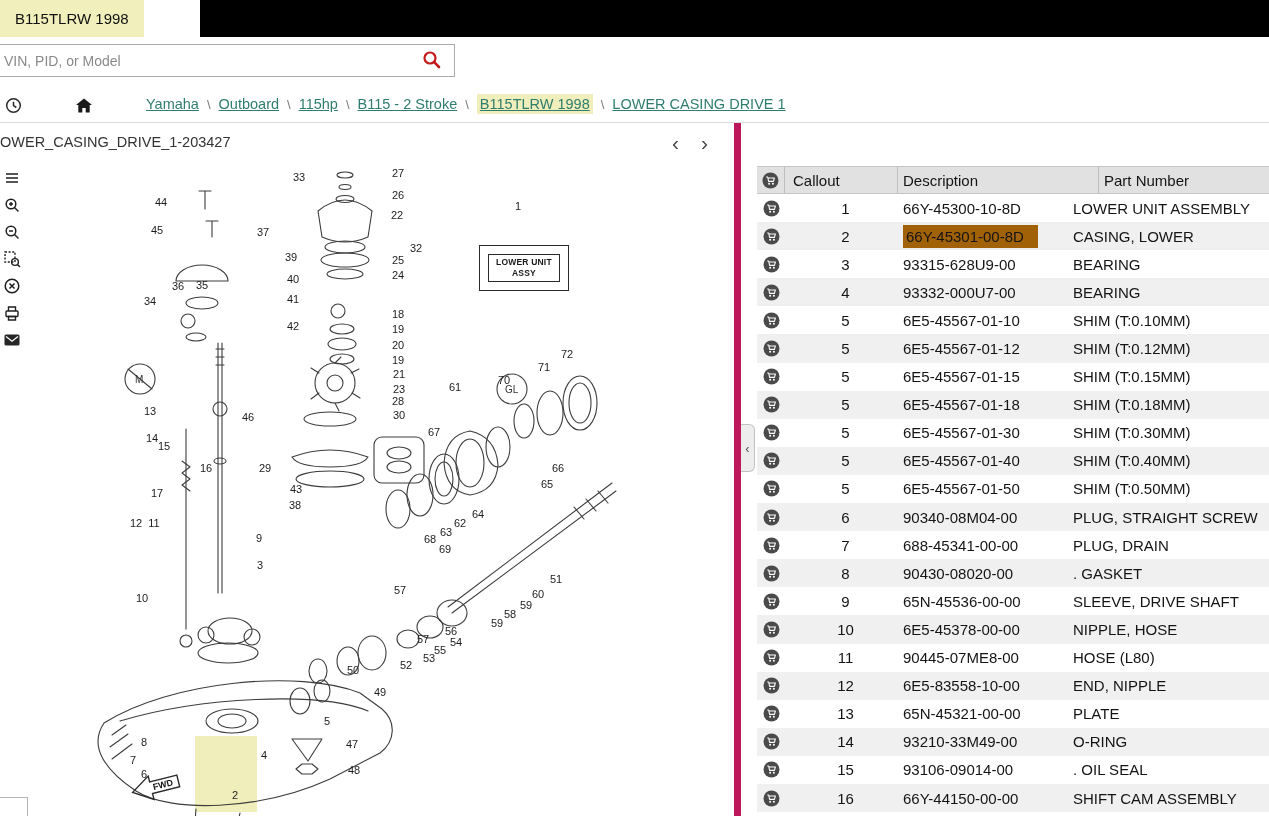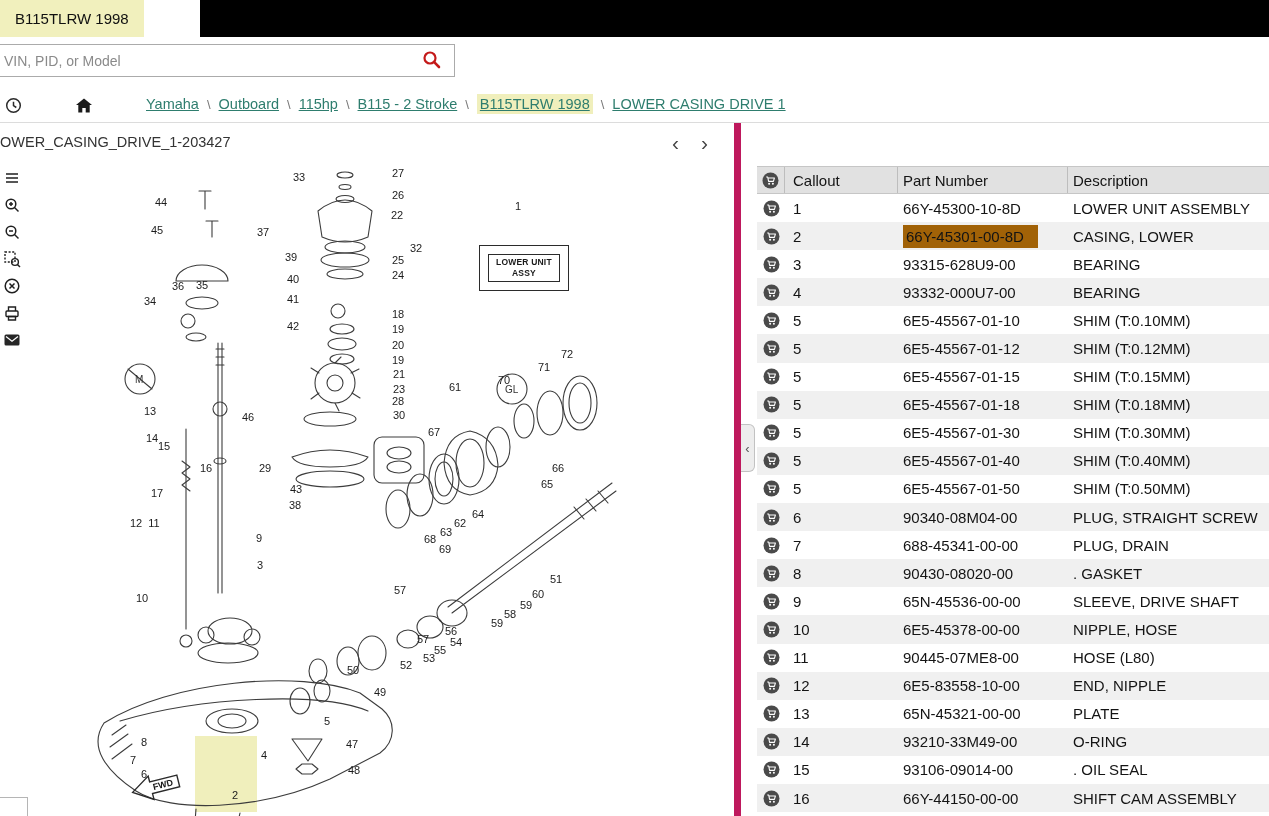--- a/index.html
+++ b/index.html
@@ -60,21 +60,21 @@
   
   .ptable{position:absolute;left:757px;top:166px;right:0;bottom:0;overflow:hidden;font-size:15px;color:#141414;}
   .t-header{display:flex;height:28px;background:#e1e1e1;border-top:1px solid #c6c6c6;
             border-bottom:1px solid #c6c6c6;box-sizing:border-box;align-items:center;}
   .t-header .cell{border-right:1px solid #bdbdbd;height:100%;display:flex;align-items:center;}
   .t-header .cell:last-child{border-right:none;}
   .trow{display:flex;height:28.1px;align-items:center;cursor:pointer;}
   .t-body .trow:nth-child(even){background:#f0f0f0;}
   .cell{box-sizing:border-box;}
   .c-icon{width:28px;display:flex;justify-content:center;align-items:center;}
-  .c-callout{width:113px;padding-left:8px;}
+  .c-callout{width:113px;padding-left:8px;text-align:center;}
   .c-part{width:170px;padding-left:5px;white-space:nowrap;}
   .c-desc{flex:1;padding-left:5px;white-space:nowrap;overflow:hidden;}
   .pn.hl{background:#a16207;padding:3px 14px 3px 3px;}
 
   .corner-box{position:absolute;left:0;top:797px;width:27px;height:19px;background:#fff;
               border:1px solid #b5b5b5;border-left:none;z-index:5;}
 </style>
 </head>
 <body>
 
@@ -353,22 +353,22 @@
     <div class="t-header">
       <div class="cell c-icon">
           <svg width="17" height="17" viewBox="0 0 17 17">
             <circle cx="8.5" cy="8.5" r="8" fill="#4a4a4a"></circle>
             <path d="M4.2 5h1.5l.9 4.4h4.8l1-3.4H6" fill="none" stroke="#fff" stroke-width="1.1" stroke-linejoin="round"></path>
             <circle cx="7.1" cy="11.8" r="1" fill="#fff"></circle>
             <circle cx="10.9" cy="11.8" r="1" fill="#fff"></circle>
           </svg>
         </div>
       <div class="cell c-callout">Callout</div>
+      <div class="cell c-desc">Description</div>
       <div class="cell c-part">Part Number</div>
-      <div class="cell c-desc">Description</div>
     </div>
     <div class="t-body">
         <div class="trow">
           <div class="cell c-icon">
             <svg width="17" height="17" viewBox="0 0 17 17">
               <circle cx="8.5" cy="8.5" r="8" fill="#4a4a4a"></circle>
               <path d="M4.2 5h1.5l.9 4.4h4.8l1-3.4H6" fill="none" stroke="#fff" stroke-width="1.1" stroke-linejoin="round"></path>
               <circle cx="7.1" cy="11.8" r="1" fill="#fff"></circle>
               <circle cx="10.9" cy="11.8" r="1" fill="#fff"></circle>
             </svg>

